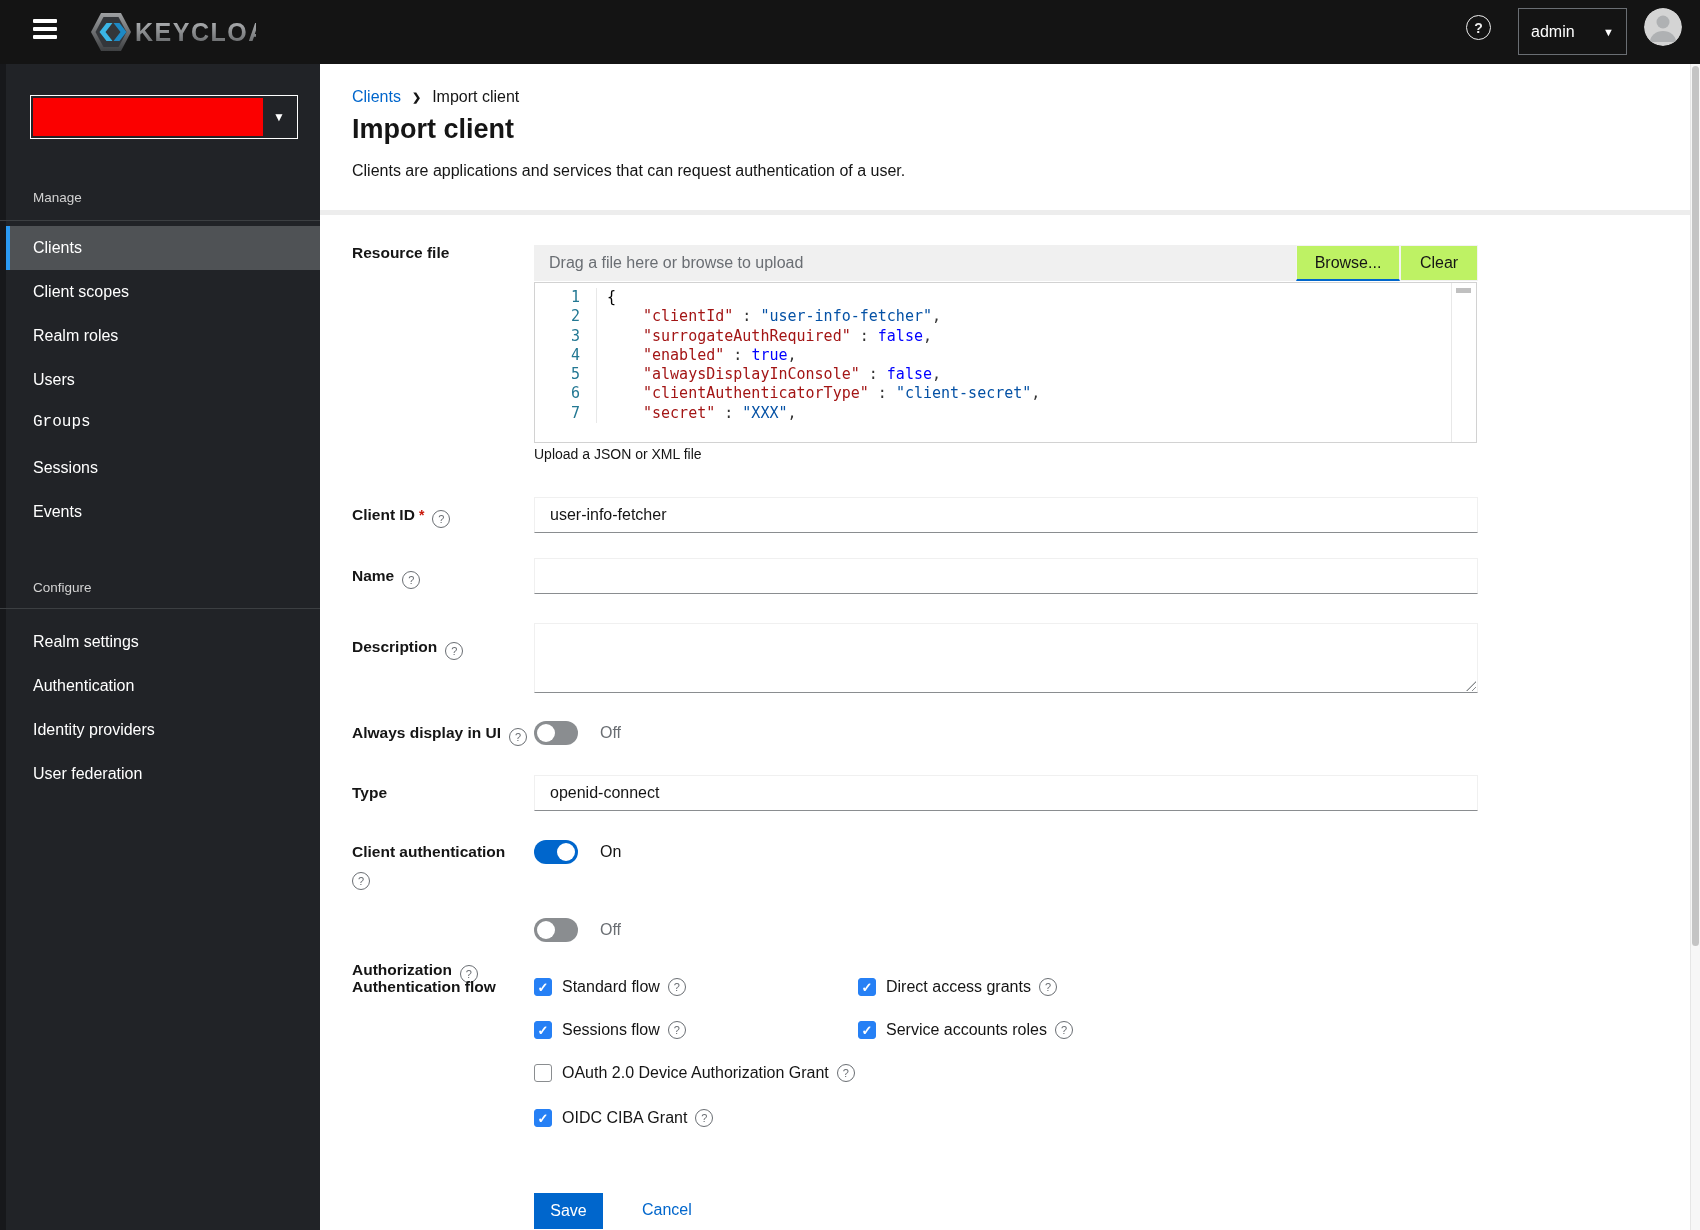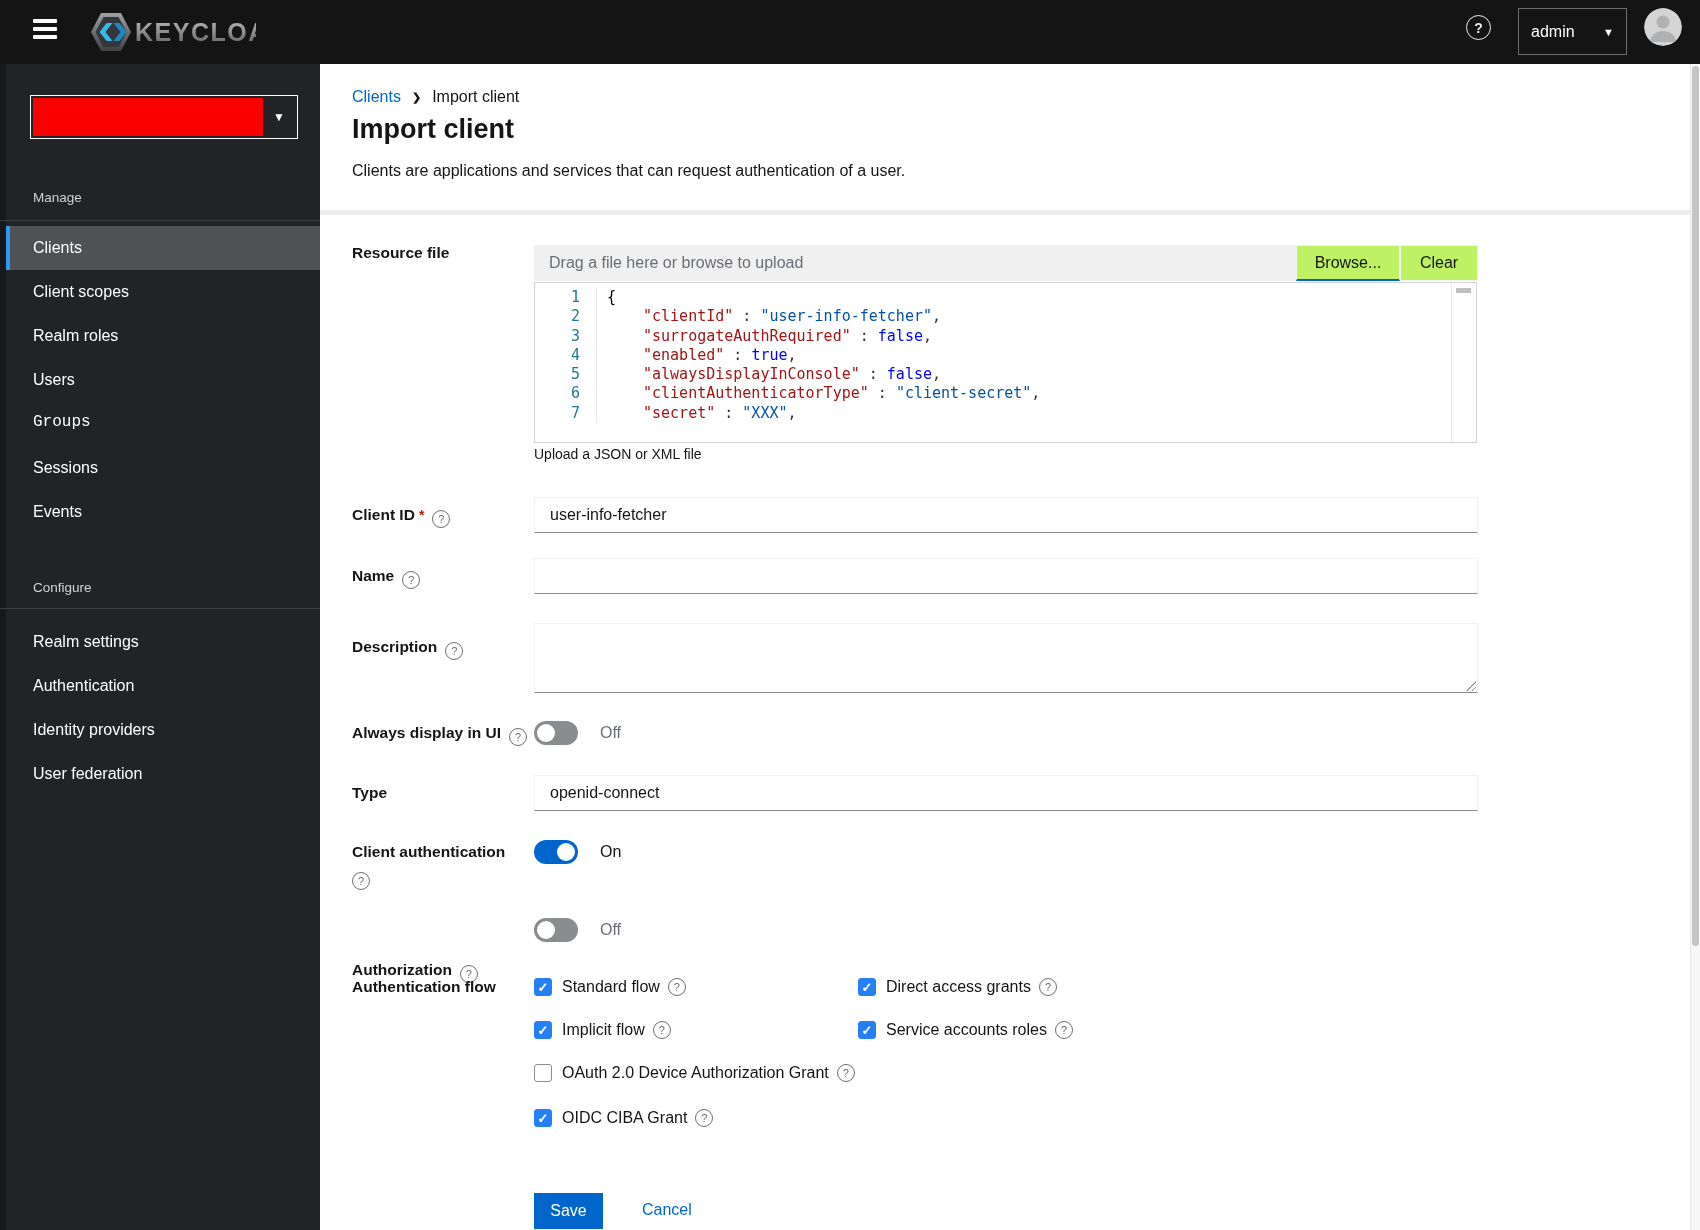--- a/index.html
+++ b/index.html
@@ -262,21 +262,21 @@
     <span class="cblabel">Standard flow</span>
     <span class="qicon"></span>
   </div>
   <div class="cbrow" style="left:538px;top:914px;">
     <div class="cbox on"></div>
     <span class="cblabel">Direct access grants</span>
     <span class="qicon"></span>
   </div>
   <div class="cbrow" style="left:214px;top:957px;">
     <div class="cbox on"></div>
-    <span class="cblabel">Implicit flow</span>
+    <span class="cblabel">Sessions flow</span>
     <span class="qicon"></span>
   </div>
   <div class="cbrow" style="left:538px;top:957px;">
     <div class="cbox on"></div>
     <span class="cblabel">Service accounts roles</span>
     <span class="qicon"></span>
   </div>
   <div class="cbrow" style="left:214px;top:1000px;">
     <div class="cbox"></div>
     <span class="cblabel">OAuth 2.0 Device Authorization Grant</span>

